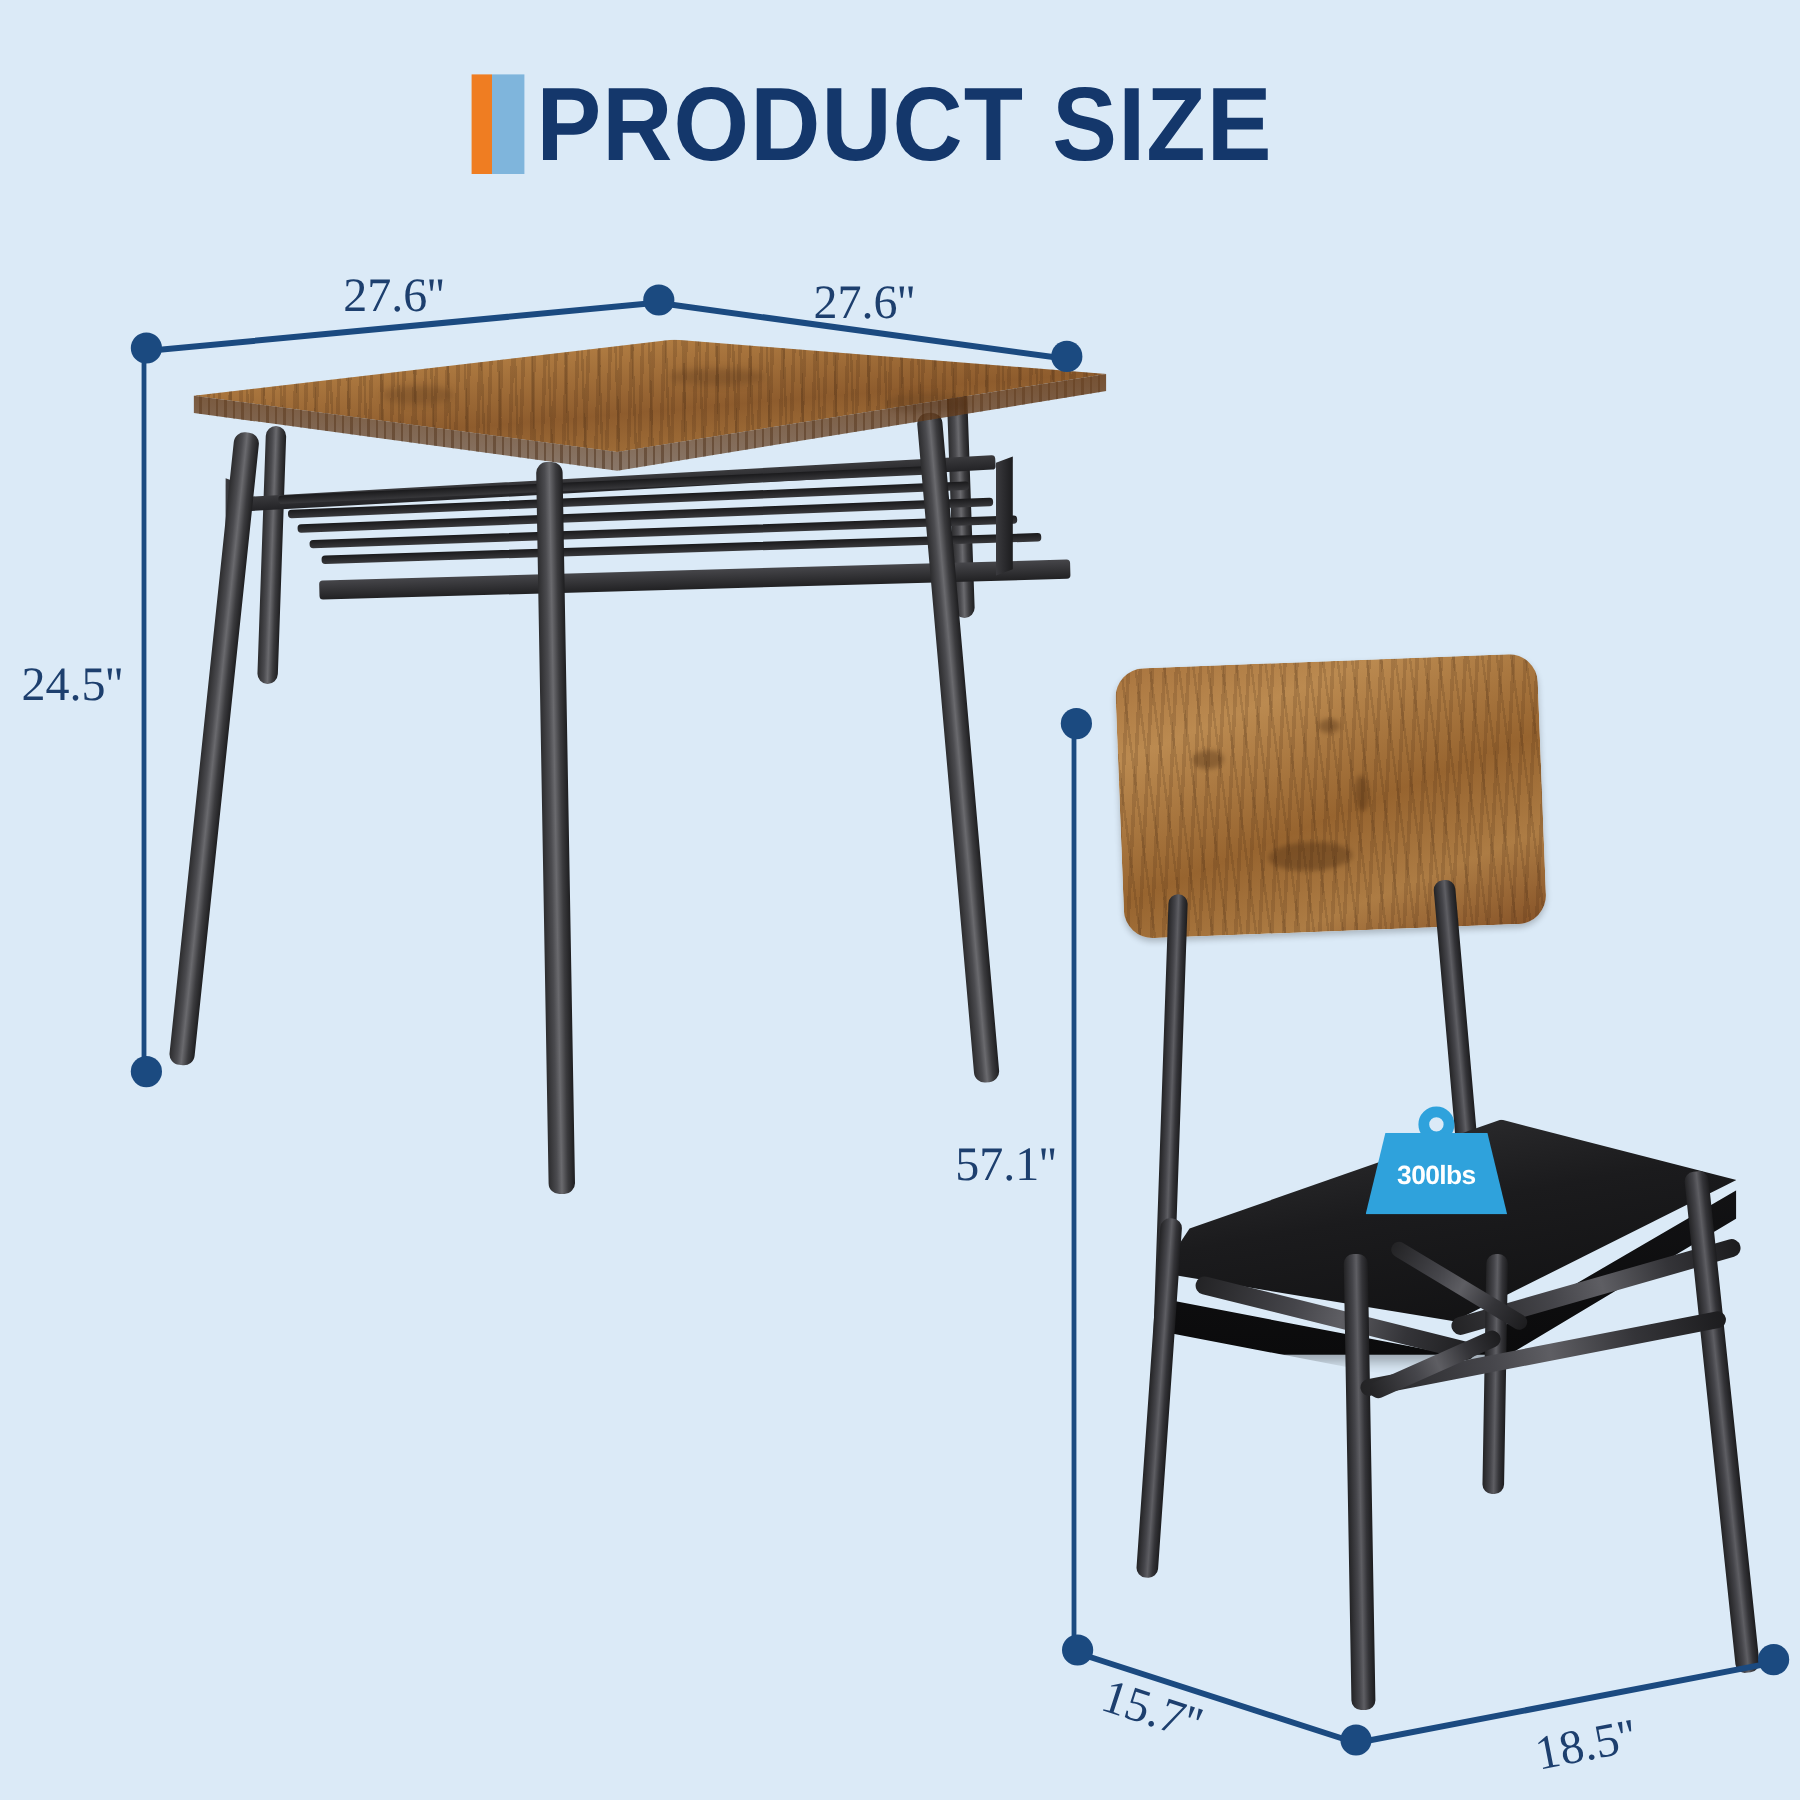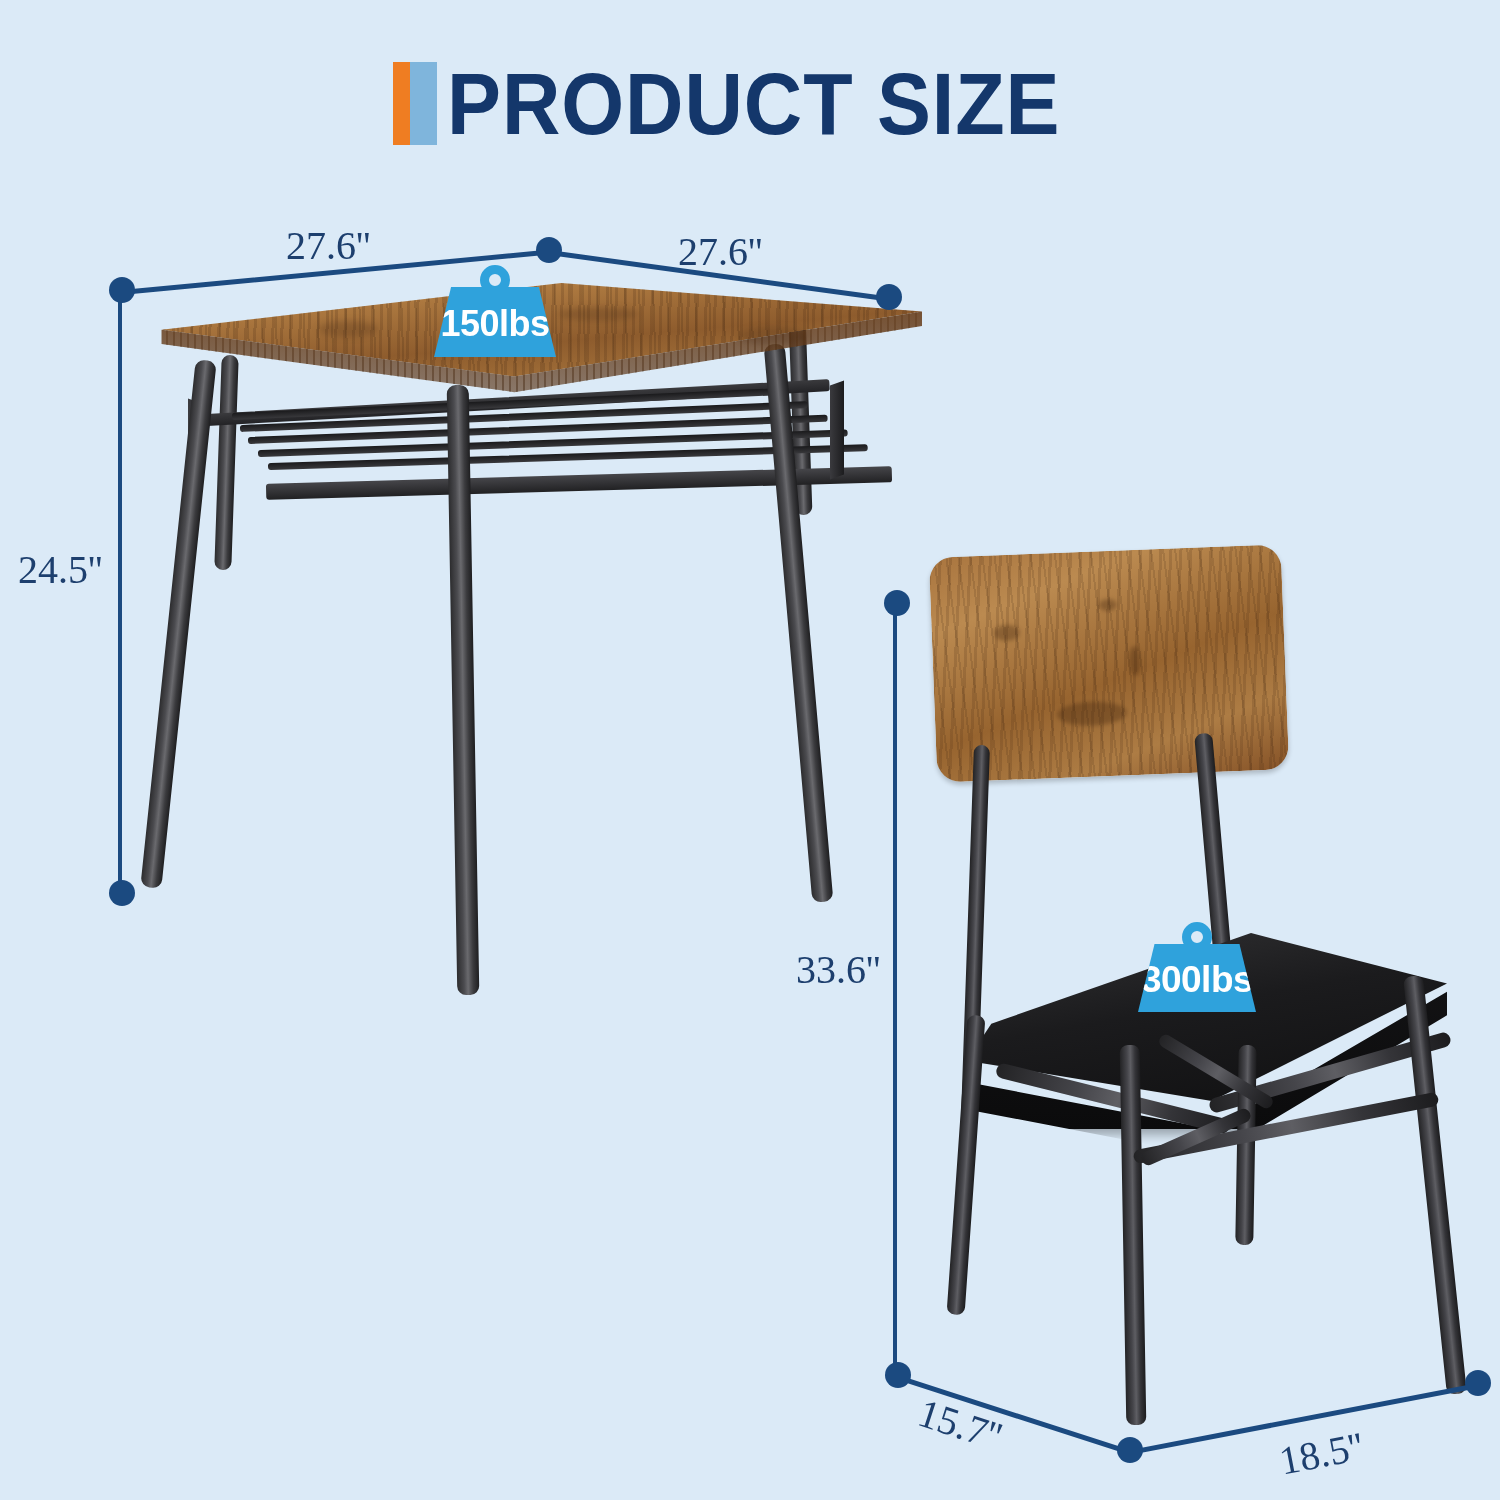--- a/index.html
+++ b/index.html
@@ -52,21 +52,21 @@
     position:absolute;top:22px;left:0;width:100%;height:calc(100% - 22px);
     background:#2fa2dc;
     clip-path:polygon(14% 0%, 86% 0%, 100% 100%, 0% 100%);
     display:flex;align-items:center;justify-content:center;
   }
   .weight-badge .body span{
     color:#ffffff;font-weight:bold;font-size:36px;
     font-family:"Liberation Sans",sans-serif;letter-spacing:-0.5px;
     transform:translateY(2px);
   }
-  .weight-badge.small .body span{font-size:37px;}
+  .weight-badge.small .body span{font-size:22px;}
 
   
   #table-art{position:absolute;left:120px;top:255px;width:820px;height:760px;}
 
   .tbl-leg{position:absolute;border-radius:9px;background:linear-gradient(90deg,#2c2c2e 0%,#4b4b4f 32%,#6a6a6e 50%,#3b3b3e 74%,#1e1e20 100%);}
 
   .tbl-top{
     position:absolute;left:18px;top:28px;width:784px;height:130px;
   }
   .tbl-top .face{
@@ -218,31 +218,25 @@
 
     <div class="dim-line" style="left:898px;top:1375px;width:244px;transform:rotate(17.9deg);"></div>
 
     <div class="dim-line" style="left:1130px;top:1450px;width:354px;transform:rotate(-10.9deg);"></div>
 
     <div class="dim-dot" style="left:897px;top:603px;"></div>
     <div class="dim-dot" style="left:898px;top:1375px;"></div>
     <div class="dim-dot" style="left:1130px;top:1450px;"></div>
     <div class="dim-dot" style="left:1478px;top:1383px;"></div>
 
-    <div class="dim-label" style="left:796px;top:946px;">33.6''</div>
+    <div class="dim-label" style="left:796px;top:946px;">57.1''</div>
     <div class="dim-label" style="left:920px;top:1388px;transform:rotate(18deg);transform-origin:0 50%;">15.7''</div>
     <div class="dim-label" style="left:1280px;top:1438px;transform:rotate(-11deg);transform-origin:0 50%;">18.5''</div>
   </div>
 
-  <div class="weight-badge" style="left:434px;top:265px;width:122px;height:92px;">
-    <div class="ring"></div>
-    <div class="body">
-      <span>150lbs</span>
-    </div>
-  </div>
 
   <div class="weight-badge small" style="left:1138px;top:922px;width:118px;height:90px;">
     <div class="ring"></div>
     <div class="body">
       <span>300lbs</span>
     </div>
   </div>
 
 </div>
 

